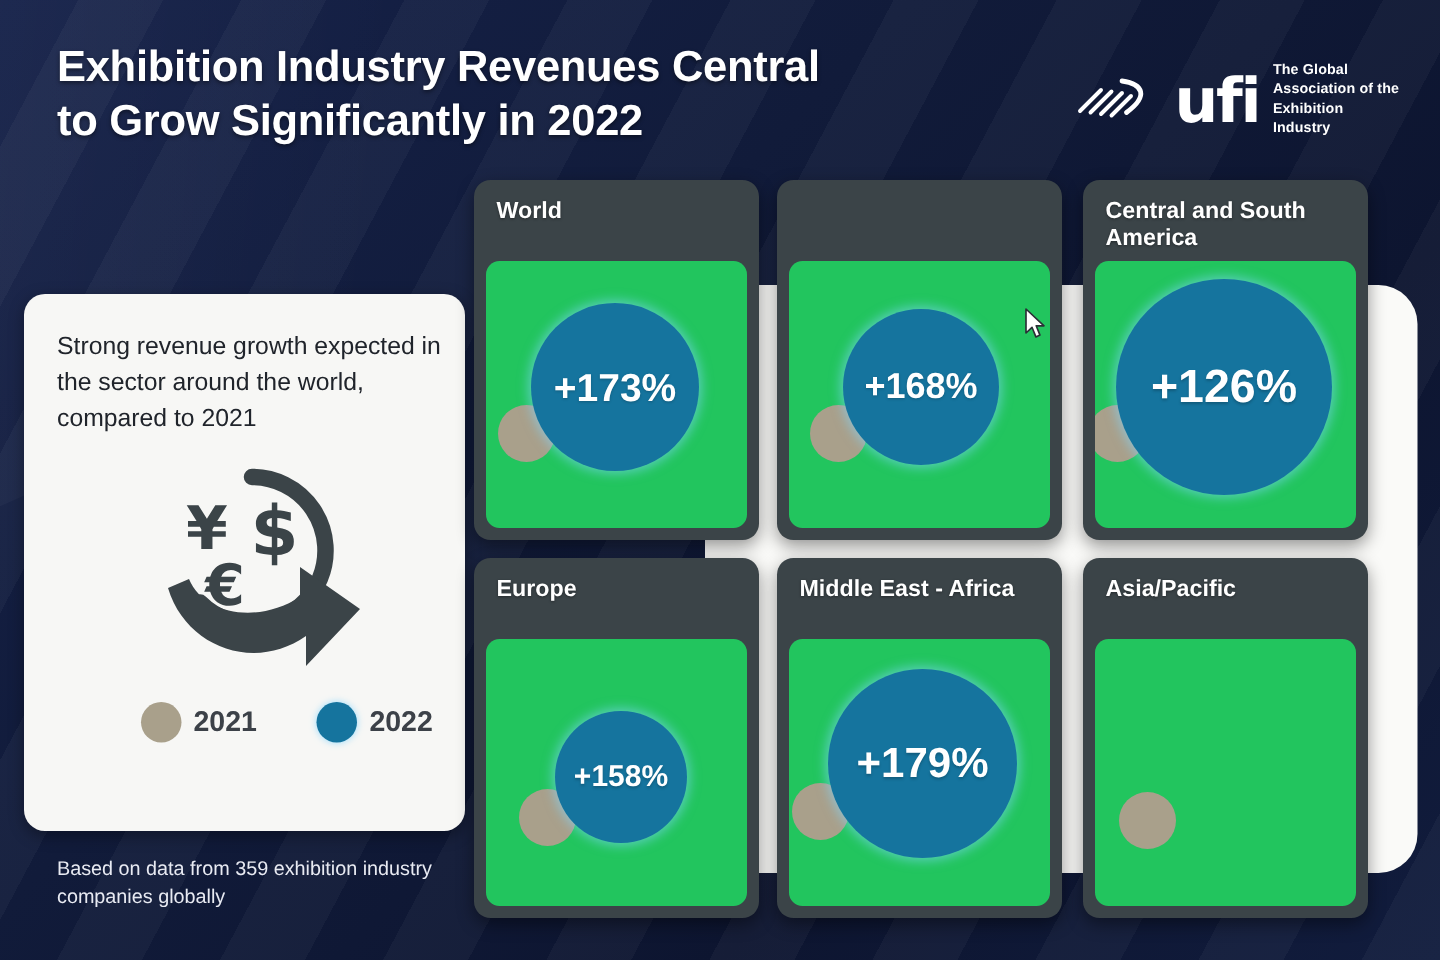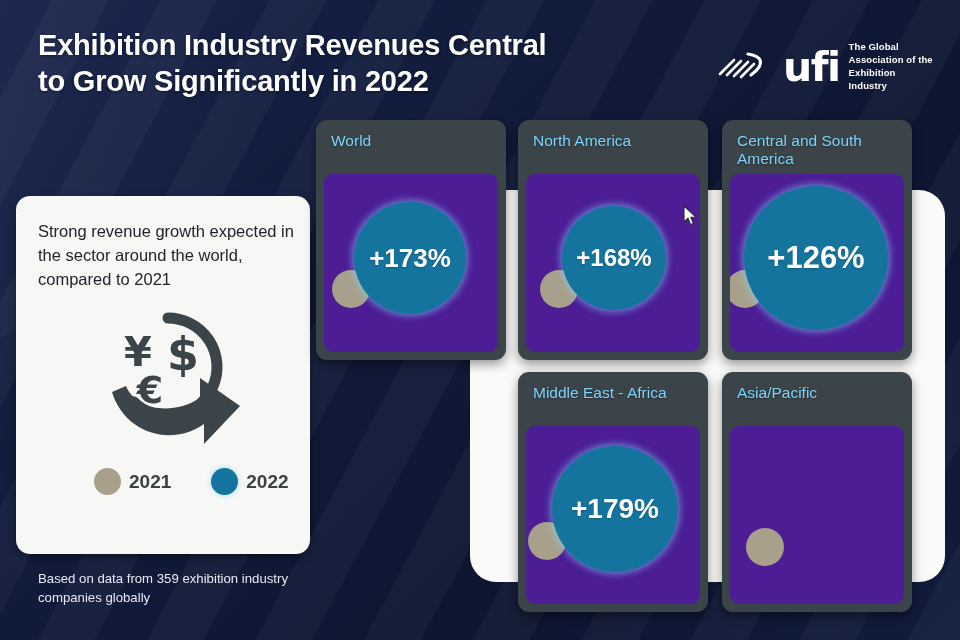--- a/index.html
+++ b/index.html
@@ -73,26 +73,26 @@
   }
 
   
   .cards { position:absolute; left:0; top:0; width:960px; height:640px; }
   .card {
     position:absolute; background:#3b4448; border-radius:11px;
     box-shadow:0 4px 11px rgba(0,0,0,.42);
   }
   .card-title {
     position:absolute; left:15px; top:12px; right:10px;
-    color:#7dd3fc; font-size:15.5px; font-weight:normal; line-height:1.17;
+    color:#ffffff; font-size:15.5px; font-weight:bold; line-height:1.17;
     text-shadow:0 1px 2px rgba(0,0,0,.4);
   }
   .card-body {
     position:absolute; left:8px; right:8px; bottom:8px; top:54px;
-    background:#4c1d95; border-radius:9px; overflow:hidden;
+    background:#22c55e; border-radius:9px; overflow:hidden;
   }
   .bubble-wrap { position:absolute; inset:0; }
   .dot2021 {
     position:absolute; border-radius:50%; background:#a9a08b;
   }
   .bubble2022 {
     position:absolute; border-radius:50%; background:#15749e;
     box-shadow:0 0 7px 2px rgba(130,215,255,.55);
     display:flex; align-items:center; justify-content:center;
   }
@@ -179,37 +179,47 @@
         <div class="card-body">
           <div class="bubble-wrap">
             <span class="dot2021" style="width: 38px; height: 38px; left: 8px; top: 96px;"></span>
             <div class="bubble2022" style="width: 112px; height: 112px; left: 30px; top: 28px;">
               <span class="bubble-val" style="font-size: 26px;">+173%</span>
             </div>
           </div>
         </div>
       </div>
       <div class="card c1">
-        <div class="card-title">North America</div>
         <div class="card-body">
           <div class="bubble-wrap">
             <span class="dot2021" style="width: 38px; height: 38px; left: 14px; top: 96px;"></span>
             <div class="bubble2022" style="width: 104px; height: 104px; left: 36px; top: 32px;">
               <span class="bubble-val" style="font-size: 24px;">+168%</span>
             </div>
           </div>
         </div>
       </div>
       <div class="card c2">
         <div class="card-title">Central and South America</div>
         <div class="card-body">
           <div class="bubble-wrap">
             <span class="dot2021" style="width: 38px; height: 38px; left: -4px; top: 96px;"></span>
             <div class="bubble2022" style="width: 144px; height: 144px; left: 14px; top: 12px;">
               <span class="bubble-val" style="font-size: 31px;">+126%</span>
+            </div>
+          </div>
+        </div>
+      </div>
+      <div class="card c3">
+        <div class="card-title">Europe</div>
+        <div class="card-body">
+          <div class="bubble-wrap">
+            <span class="dot2021" style="width: 38px; height: 38px; left: 22px; top: 100px;"></span>
+            <div class="bubble2022" style="width: 88px; height: 88px; left: 46px; top: 48px;">
+              <span class="bubble-val" style="font-size: 20px;">+158%</span>
             </div>
           </div>
         </div>
       </div>
       <div class="card c4">
         <div class="card-title">Middle East - Africa</div>
         <div class="card-body">
           <div class="bubble-wrap">
             <span class="dot2021" style="width: 38px; height: 38px; left: 2px; top: 96px;"></span>
             <div class="bubble2022" style="width: 126px; height: 126px; left: 26px; top: 20px;">

